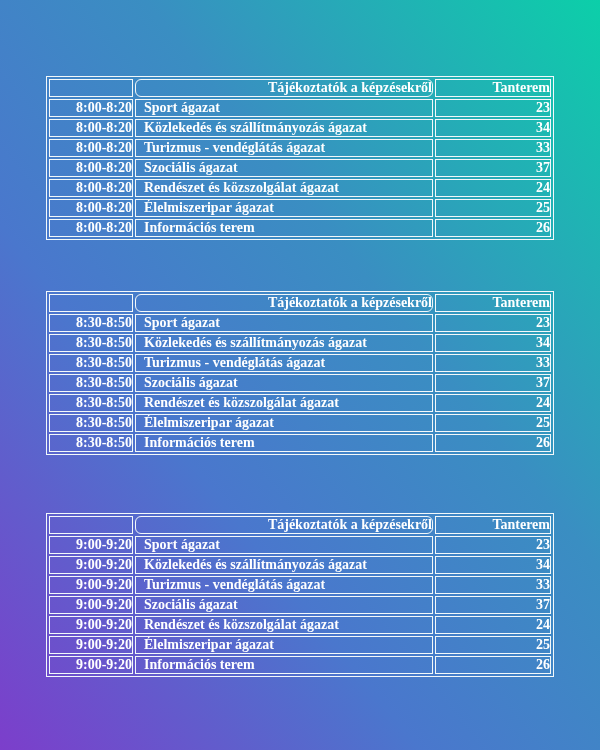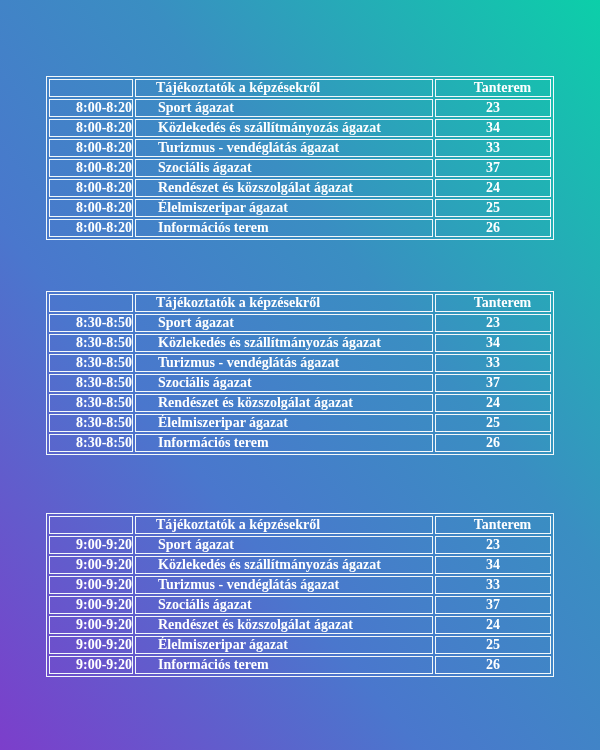--- a/index.html
+++ b/index.html
@@ -38,24 +38,24 @@
   th, td {
     border: 1px solid #f2f8fa;
     height: 16px;
     line-height: 16px;
     padding: 0;
     overflow: hidden;
     white-space: nowrap;
     font-weight: bold;
   }
   .time-cell      { text-align: right; }
-  .category-cell  { text-align: left; padding-left: 22px; }
-  .room-cell      { text-align: center; }
-  th.title-cell   { text-align: left; padding-left: 20px; }
-  th.room-header  { text-align: center; padding-left: 19px; }
+  .category-cell  { text-align: left; padding-left: 8px; }
+  .room-cell      { text-align: right; }
+  th.title-cell   { text-align: right; padding-left: 20px; border-radius: 6px; }
+  th.room-header  { text-align: right; padding-left: 19px; }
   .empty-cell     { }
 </style>
 </head>
 <body>
 
 <div class="page">
 
   <table class="schedule gap-a">
     <colgroup>
         <col class="c-time">

